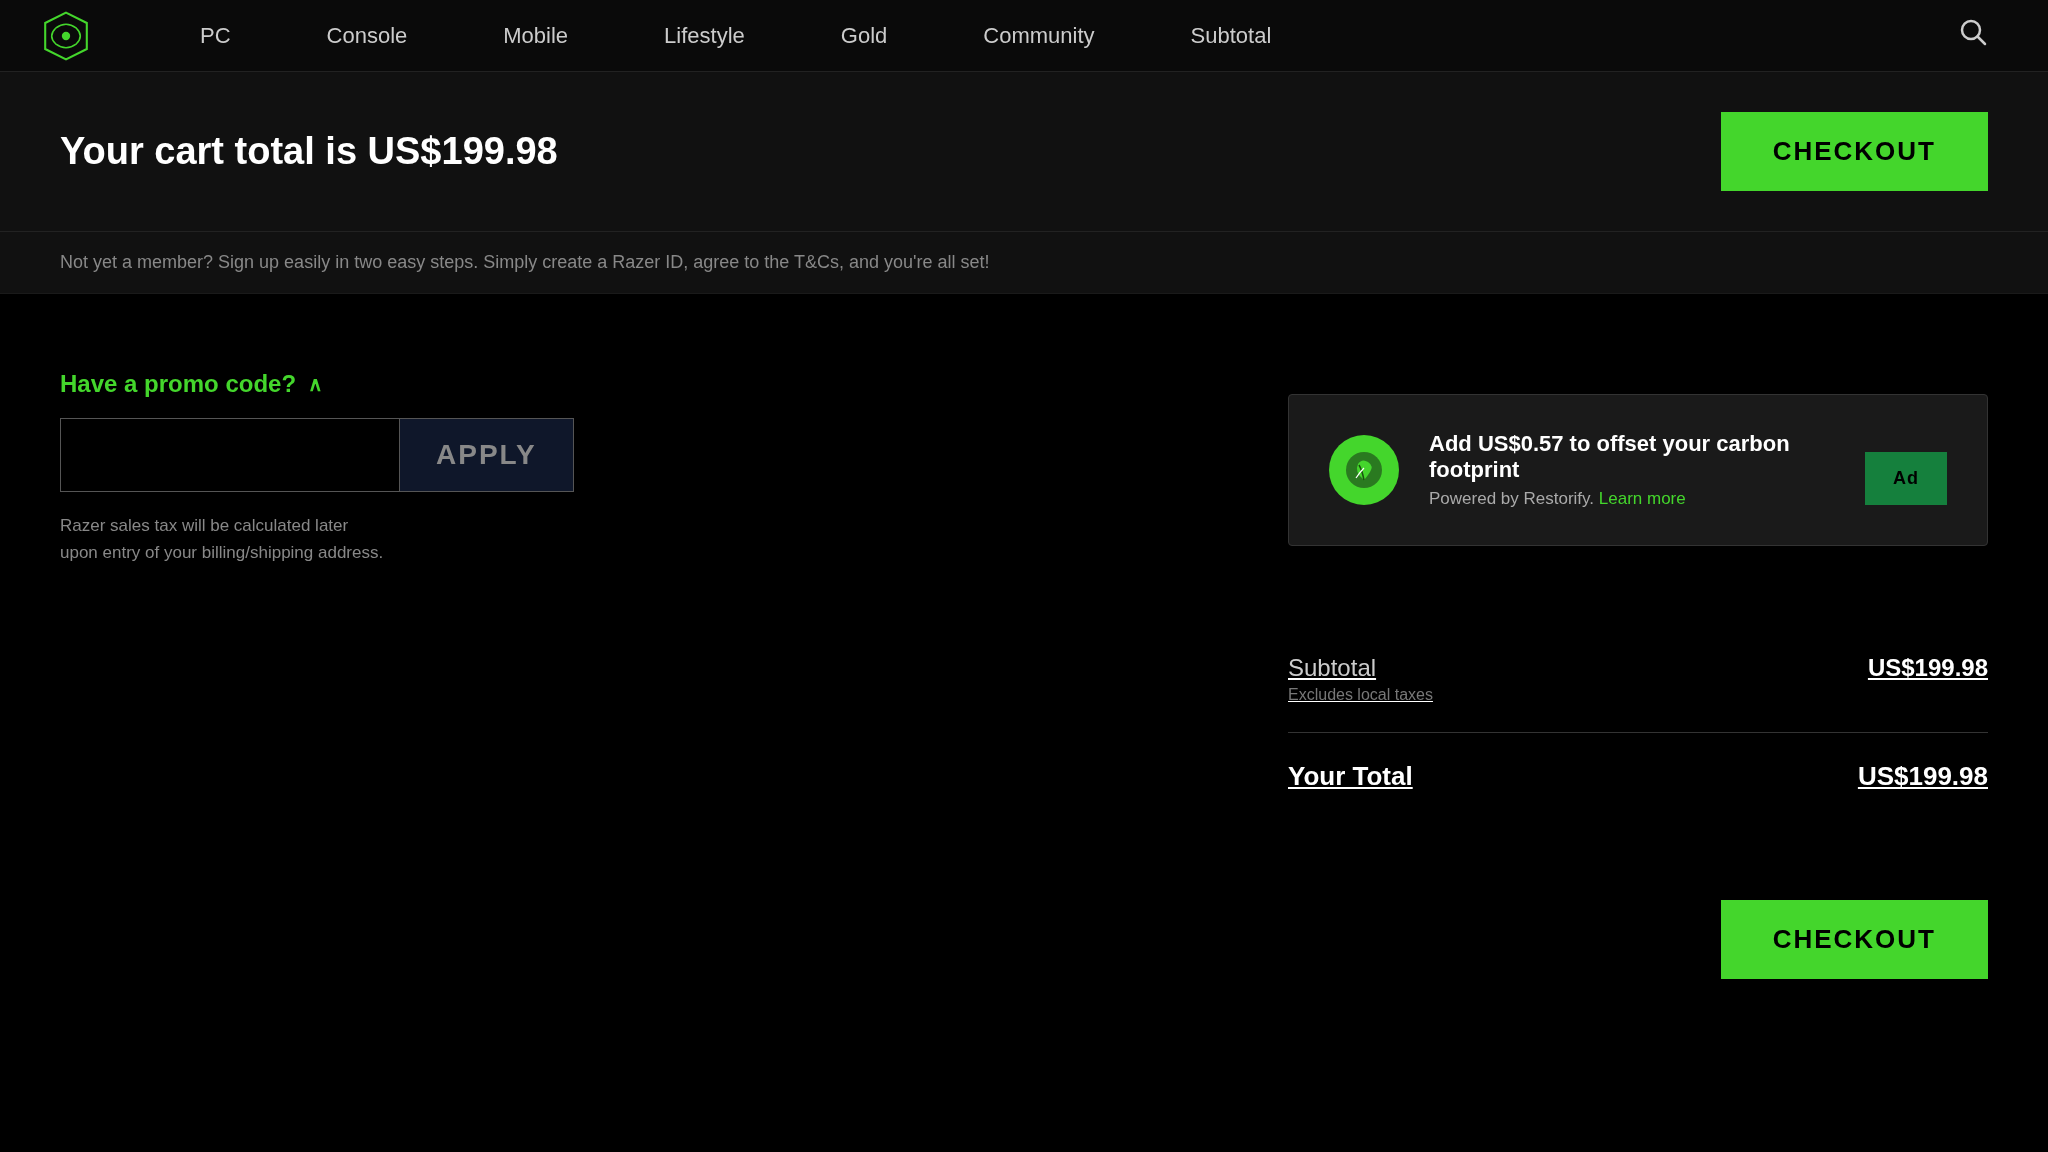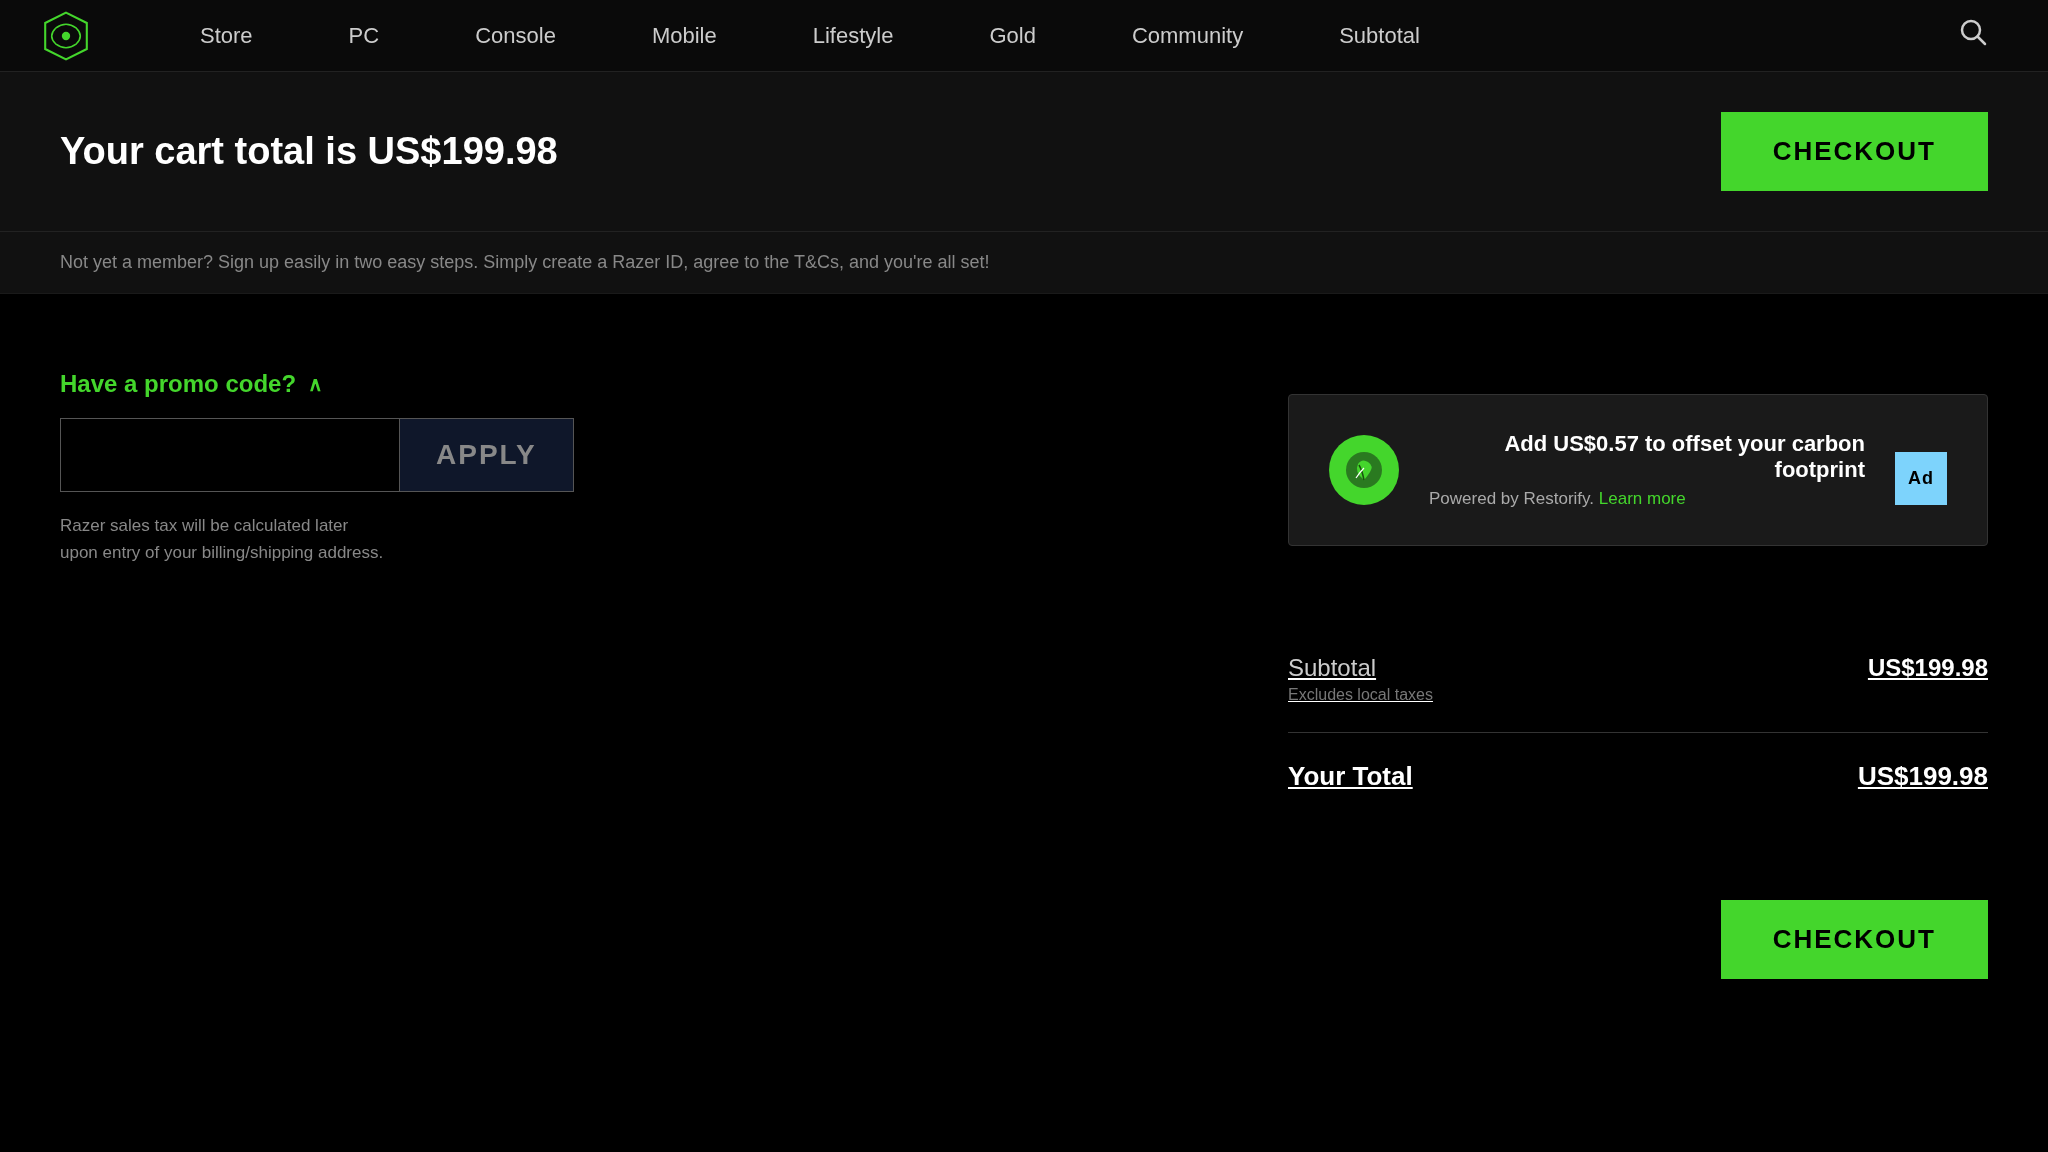--- a/index.html
+++ b/index.html
@@ -132,37 +132,36 @@
       font-size: 30px;
     }
     .carbon-text {
       flex: 1;
     }
     .carbon-title {
       font-size: 22px;
       color: #fff;
       font-weight: 600;
       margin-bottom: 6px;
-      text-align: right;
     }
     .carbon-sub {
       font-size: 17px;
       color: #aaa;
     }
     .carbon-sub .learn-more {
       color: #44d62c;
       cursor: pointer;
       text-decoration: none;
     }
     .carbon-add-btn {
-      background: #7dd3fc;
+      background: #15803d;
       color: #000;
       font-weight: 900;
       font-size: 18px;
-      padding: 16px 13px;
+      padding: 16px 28px;
       border: none;
       cursor: pointer;
       letter-spacing: 1px;
       flex-shrink: 0;
       margin-top: 16px;
     }
 
     
     .promo-section {
       margin-top: 56px;
@@ -281,21 +280,20 @@
 
 <nav class="nav">
   <div class="nav-logo">
     <svg class="logo-svg" viewBox="0 0 100 100" xmlns="http://www.w3.org/2000/svg">
       <polygon points="50,5 90,25 90,75 50,95 10,75 10,25" fill="none" stroke="#44d62c" stroke-width="4"></polygon>
       <path d="M30,35 Q50,20 70,35 Q85,50 70,65 Q50,80 30,65 Q15,50 30,35" fill="none" stroke="#44d62c" stroke-width="3"></path>
       <circle cx="50" cy="50" r="8" fill="#44d62c"></circle>
     </svg>
   </div>
   <div class="nav-items">
-    <a class="nav-item">Store</a>
     <a class="nav-item">PC</a>
     <a class="nav-item">Console</a>
     <a class="nav-item">Mobile</a>
     <a class="nav-item">Lifestyle</a>
     <a class="nav-item">Gold</a>
     <a class="nav-item">Community</a>
     <a class="nav-item">Subtotal</a>
   </div>
   <div class="nav-search">
     <svg width="30" height="30" viewBox="0 0 30 30" fill="none" xmlns="http://www.w3.org/2000/svg">

